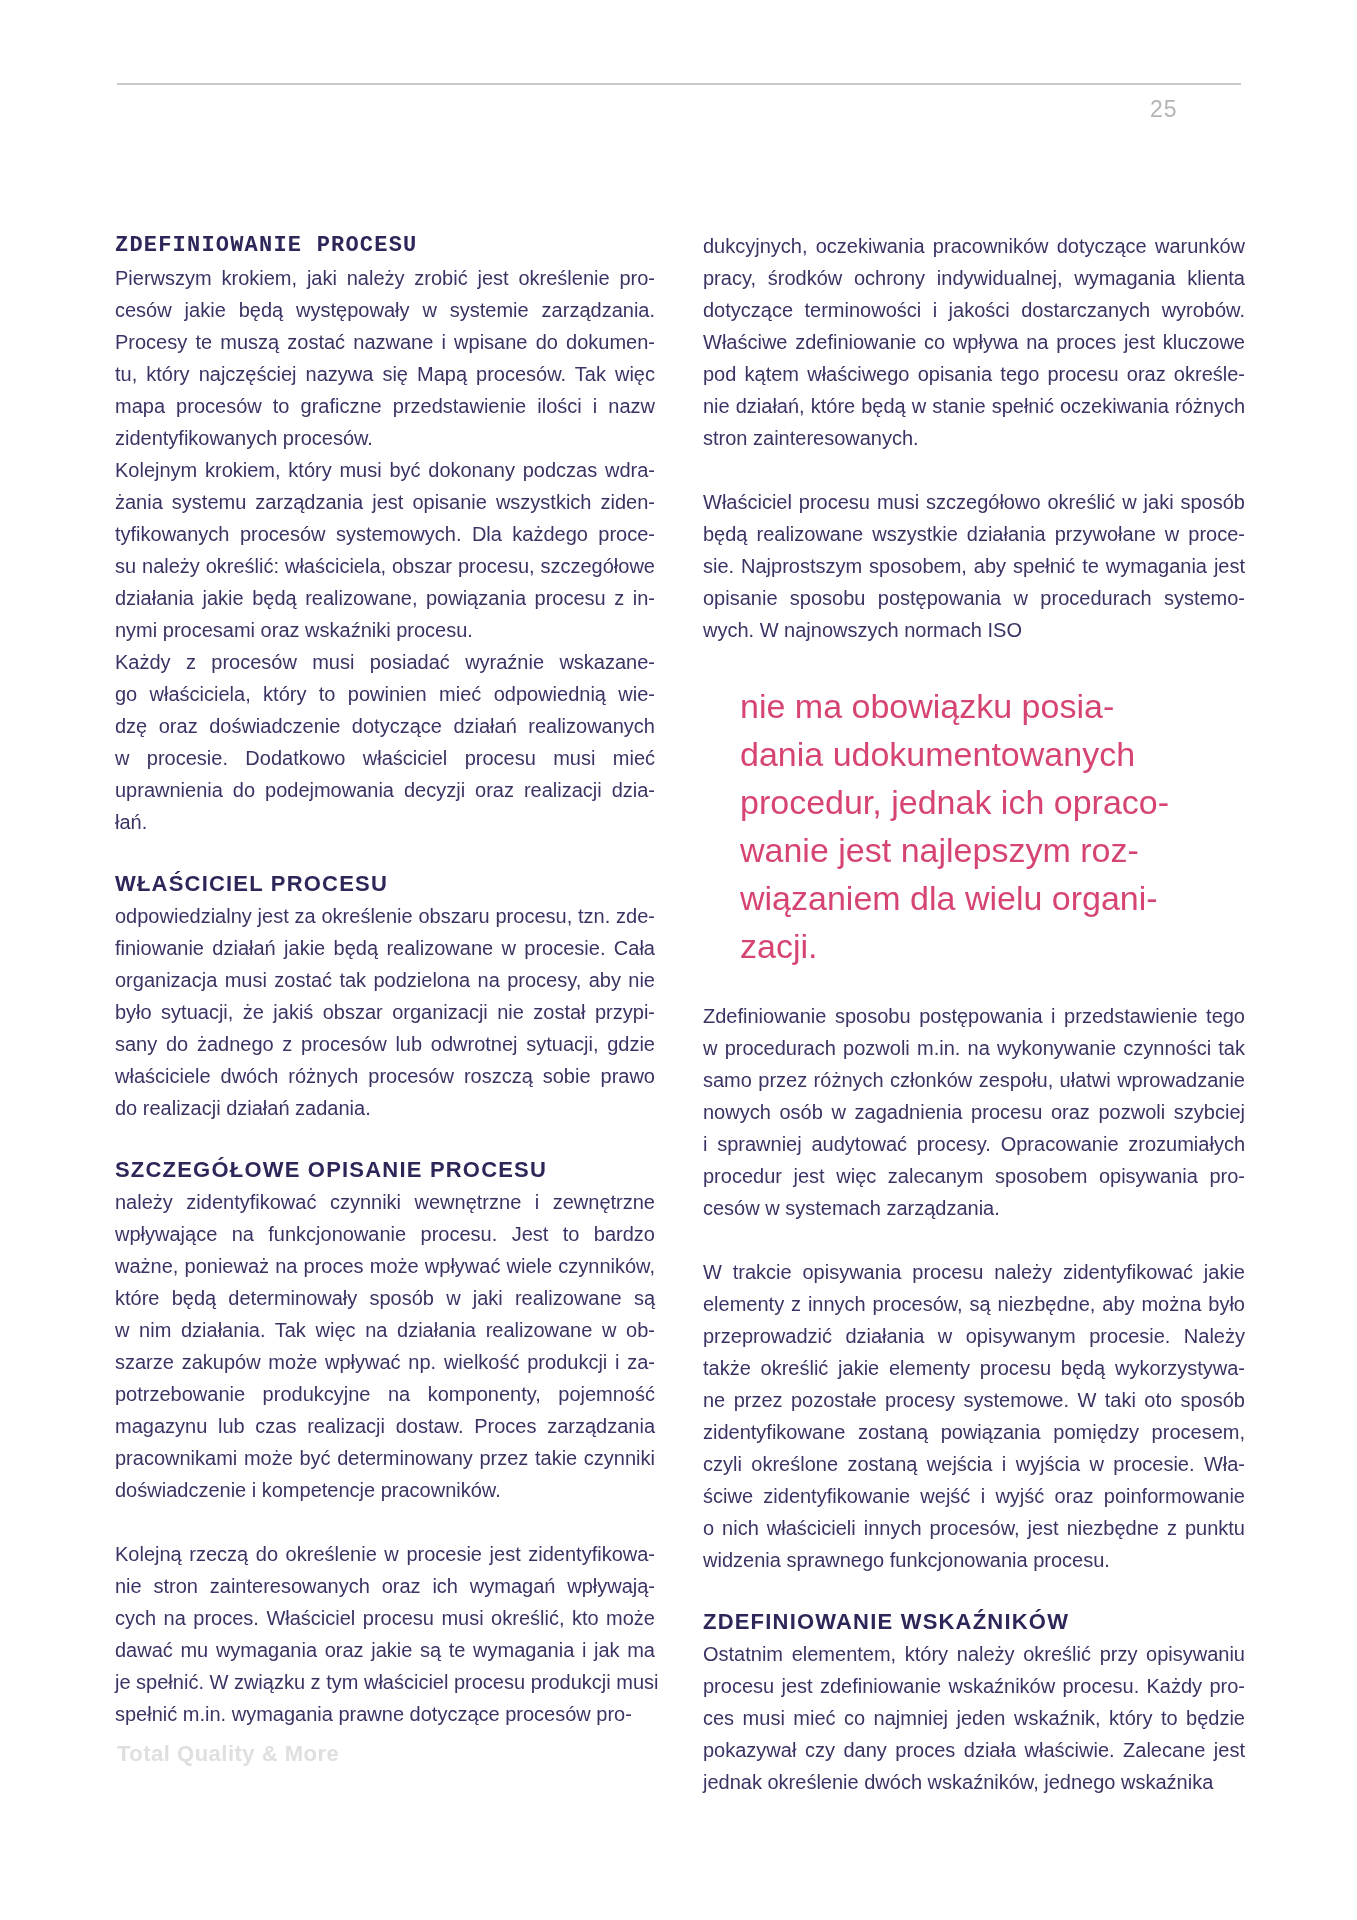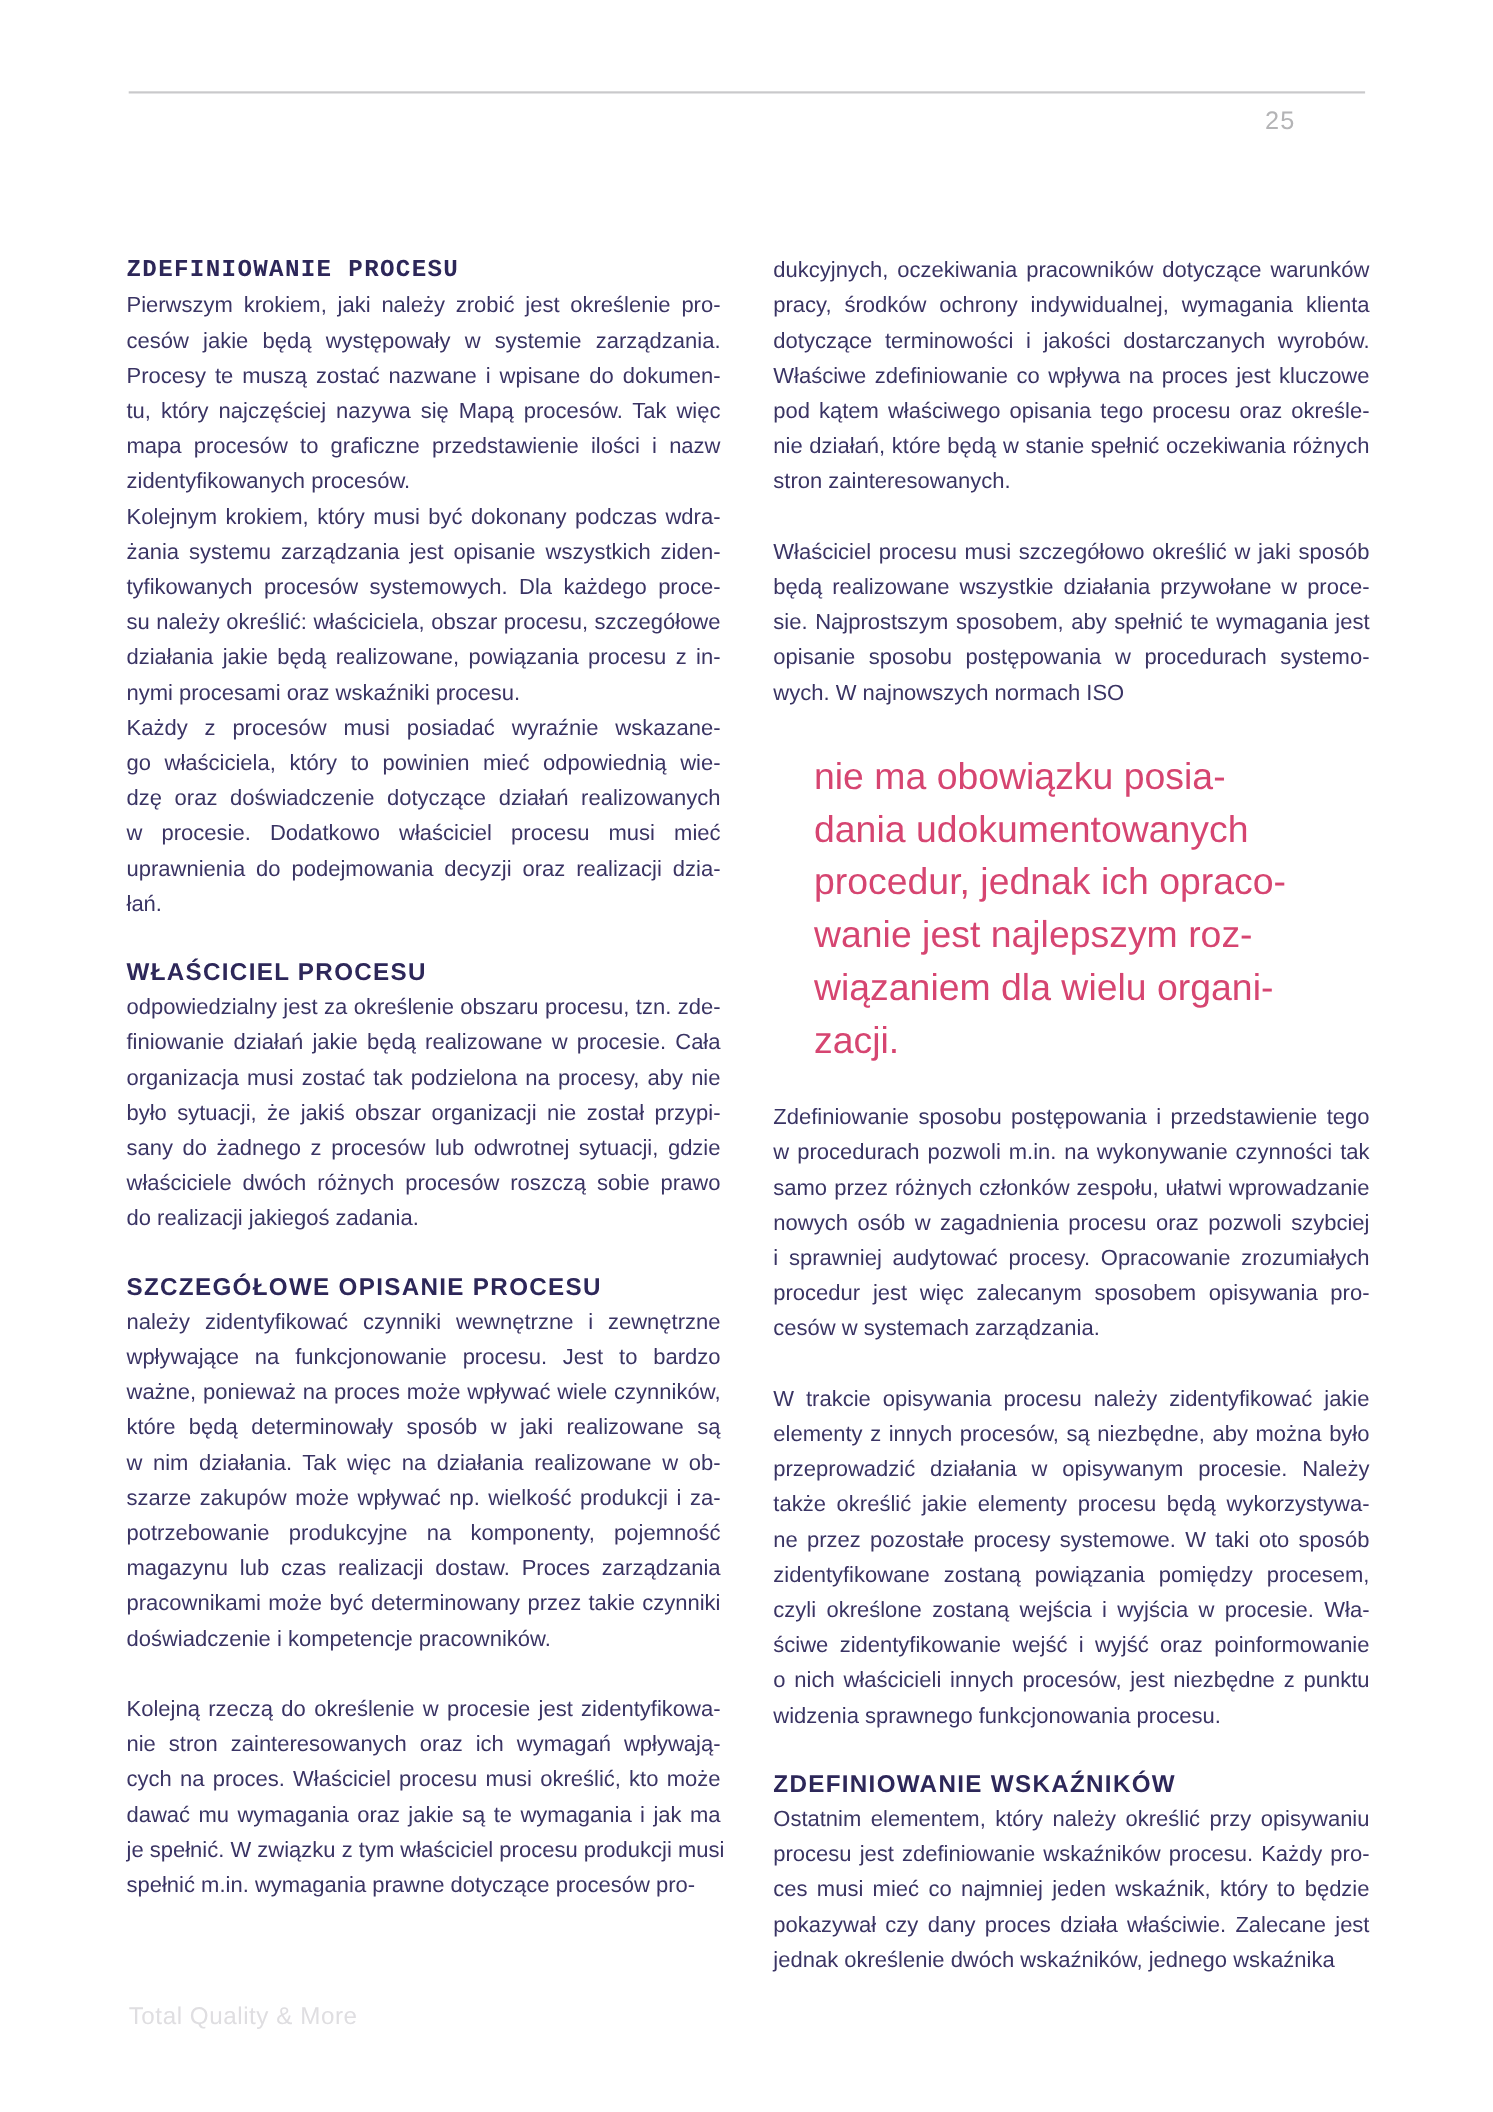--- a/index.html
+++ b/index.html
@@ -57,23 +57,23 @@
     padding-left: 37px;
   }
   .qln {
     font-size: 34px;
     line-height: 48px;
     color: var(--accent, #d64571);
     white-space: nowrap;
   }
   .footer {
     position: absolute;
-    left: 117px; top: 1820px;
+    left: 117px; top: 1741px;
     font-size: 22px;
-    font-weight: normal;
+    font-weight: bold;
     letter-spacing: 0.5px;
     color: var(--footer, #dfdee1);
   }
 </style>
 </head>
 <body>
 
 <div class="page" style="--body: #3a3464; --heading: #2d2759; --accent: #d64571; --footer: #dfdee1; --muted: #b4b4b6; --rule: #c9c9cb;">
   <div class="top-rule"></div>
   <div class="page-number">25</div>
@@ -104,21 +104,21 @@
         <div class="ln last">łań.</div>
       </div>
       <div class="heading">WŁAŚCICIEL PROCESU</div>
       <div class="para">
         <div class="ln">odpowiedzialny jest za określenie obszaru procesu, tzn. zde-</div>
         <div class="ln">finiowanie działań jakie będą realizowane w procesie. Cała</div>
         <div class="ln">organizacja musi zostać tak podzielona na procesy, aby nie</div>
         <div class="ln">było sytuacji, że jakiś obszar organizacji nie został przypi-</div>
         <div class="ln">sany do żadnego z procesów lub odwrotnej sytuacji, gdzie</div>
         <div class="ln">właściciele dwóch różnych procesów roszczą sobie prawo</div>
-        <div class="ln last">do realizacji jakiegoś zadania.</div>
+        <div class="ln last">do realizacji działań zadania.</div>
       </div>
       <div class="heading">SZCZEGÓŁOWE OPISANIE PROCESU</div>
       <div class="para">
         <div class="ln">należy zidentyfikować czynniki wewnętrzne i zewnętrzne</div>
         <div class="ln">wpływające na funkcjonowanie procesu. Jest to bardzo</div>
         <div class="ln">ważne, ponieważ na proces może wpływać wiele czynników,</div>
         <div class="ln">które będą determinowały sposób w jaki realizowane są</div>
         <div class="ln">w nim działania. Tak więc na działania realizowane w ob-</div>
         <div class="ln">szarze zakupów może wpływać np. wielkość produkcji i za-</div>
         <div class="ln">potrzebowanie produkcyjne na komponenty, pojemność</div>

